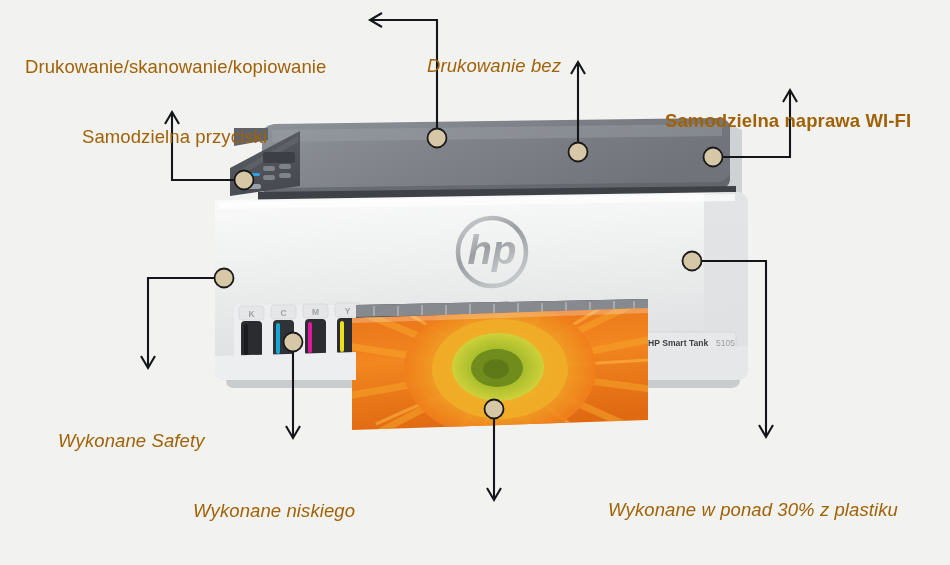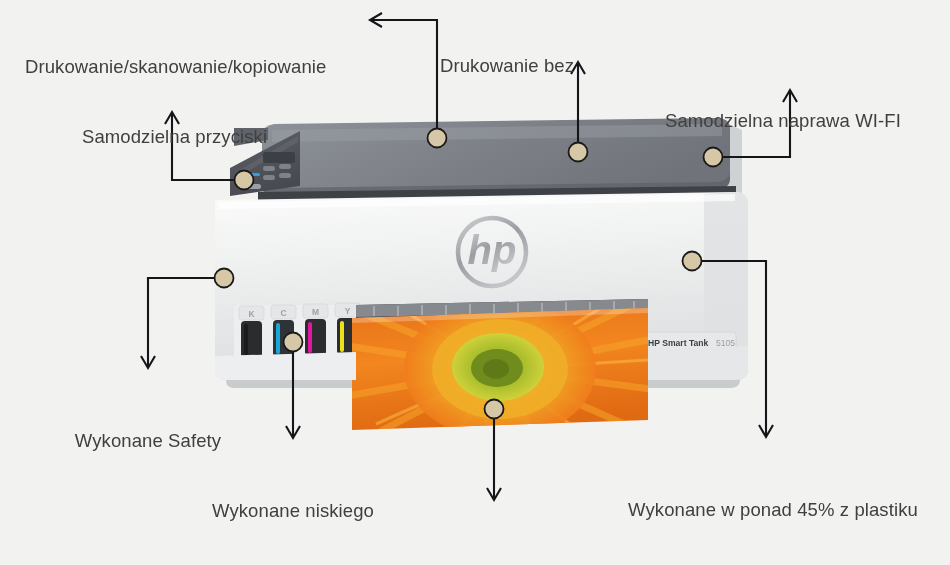--- a/index.html
+++ b/index.html
@@ -10,25 +10,25 @@
     overflow:hidden;
     position:relative;
     color:#1a1a1a;
   }
   #stage{position:absolute;left:0;top:0;width:950px;height:565px;}
   svg#art{position:absolute;left:0;top:0;width:950px;height:565px;}
   .callout-text{
     position:absolute;
     font-size:18.5px;
     line-height:25px;
-    color:#404040;
+    color:#a16207;
     letter-spacing:0.1px;
     white-space:pre;
   }
-  .ct-center{text-align:center;}
+  .ct-center{text-align:left;font-style:italic;}
   .ct-left{text-align:left;}
   .cap-line{display:block;}
 </style>
 </head>
 <body>
 
 <div id="stage">
 
   <svg id="art" viewBox="0 0 950 565">
     <defs>
@@ -264,36 +264,36 @@
   </div>
 
   <div class="callout-text ct-left" style="left:82px;top:74px;">
     <span class="cap-line">Samodzielna przyciski</span>
   </div>
 
   <div class="callout-text ct-center" style="left:427px;top:3px;width:160px;">
     <span class="cap-line">Drukowanie bez</span>
   </div>
 
-  <div class="callout-text ct-left" style="left:665px;top:58px;">
+  <div class="callout-text ct-left" style="left:665px;top:58px;font-weight:bold;">
     <span class="cap-line">Samodzielna naprawa WI-FI</span>
   </div>
 
   <div class="callout-text ct-center" style="left:58px;top:378px;width:180px;">
     <span class="cap-line">Wykonane Safety</span>
   </div>
 
   <div class="callout-text ct-center" style="left:193px;top:448px;width:200px;">
     <span class="cap-line">Wykonane niskiego</span>
     
   </div>
 
   <div class="callout-text ct-center" style="left:334px;top:509px;width:320px;">
     <span class="cap-line">Taca wejściowa na 100 arkuszy,</span>
     
   </div>
 
   <div class="callout-text ct-center" style="left:608px;top:447px;width:330px;">
-    <span class="cap-line">Wykonane w ponad 45% z plastiku</span>
+    <span class="cap-line">Wykonane w ponad 30% z plastiku</span>
     
   </div>
 
 </div>
 
 </body></html>

